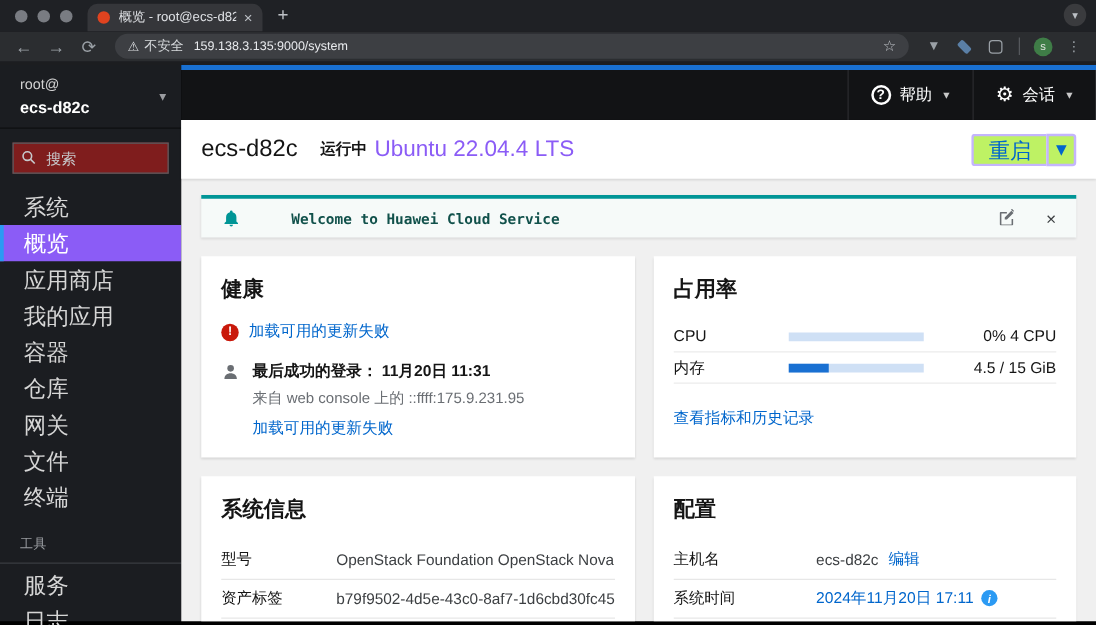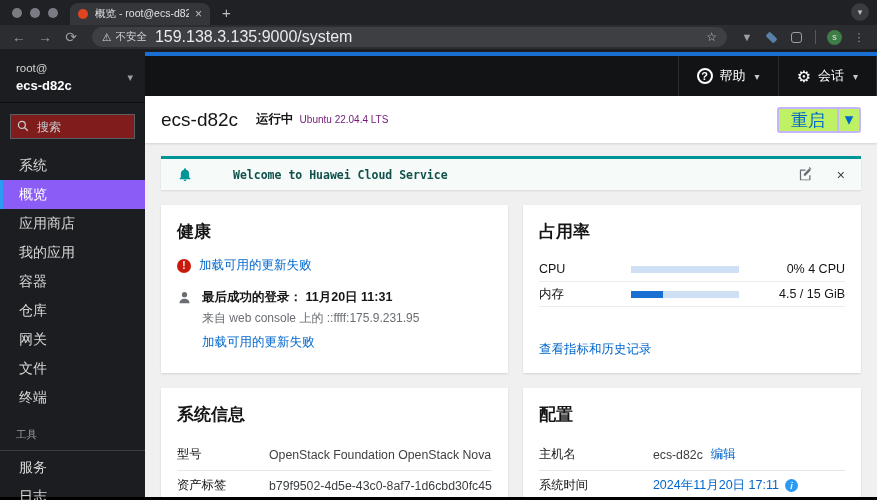--- a/index.html
+++ b/index.html
@@ -14,59 +14,59 @@
   .tab .favicon { width:10px; height:10px; border-radius:50%; background:#e0431f; margin-right:7px; flex:none; }
   .tab .tab-title { color:#dfe1e5; font-size:10.5px; white-space:nowrap; overflow:hidden; flex:1; }
   .tab .tab-close { color:#bdc1c6; font-size:12px; margin-left:6px; cursor:default; }
   .newtab { color:#bdc1c6; font-size:15px; margin-left:12px; }
   .tabsearch { position:absolute; right:8px; top:3px; width:18px; height:18px; border-radius:50%; background:#3a3b3e; color:#bdc1c6; font-size:9px; display:flex; align-items:center; justify-content:center; }
 
   .toolbar { height:27px; background:#2b2d30; border-bottom:3px solid #1c1d20; display:flex; align-items:center; padding:0 8px; gap:4px; }
   .navbtn { color:#9aa0a6; font-size:14px; width:22px; text-align:center; }
   .omnibox { flex:1; height:20px; background:#3d3f43; border-radius:10px; display:flex; align-items:center; padding:0 10px; margin:0 6px; }
   .warn-badge { color:#d6d9dc; font-size:10.5px; display:flex; align-items:center; gap:4px; margin-right:8px; white-space:nowrap; }
-  .url-text { color:#e8eaed; font-size:16px; flex:1; white-space:nowrap; overflow:hidden; }
+  .url-text { color:#e8eaed; font-size:10px; flex:1; white-space:nowrap; overflow:hidden; }
   .star { color:#bdc1c6; font-size:12px; margin-left:6px; }
   .tool-ic { color:#9aa0a6; font-size:11px; width:20px; text-align:center; }
   .diamond { width:11px; height:11px; background:#5a7fa6; transform:rotate(45deg) scale(1,.55); border-radius:2px; margin:0 5px; }
   .puzzle { width:11px; height:11px; border:1.6px solid #9aa0a6; border-radius:3px; margin:0 5px; }
   .vsep { width:1px; height:14px; background:#55585c; margin:0 4px; }
   .ext-badge { width:15px; height:15px; border-radius:50%; background:#3f7d47; color:#dfe4df; font-size:9px; display:flex; align-items:center; justify-content:center; margin:0 3px; }
 
   
   .app { display:flex; height:445px; }
 
   .sidebar { width:145px; background:#1b1d21; color:#e6e6e6; flex:none; display:flex; flex-direction:column; }
   .host-switcher { padding:9px 12px 8px 16px; border-bottom:1px solid #0e0f11; display:flex; align-items:center; }
   .host-user { font-size:11.5px; color:#d2d2d2; line-height:1.35; }
   .host-name { font-size:13px; font-weight:700; color:#fff; line-height:1.35; }
   .host-caret { margin-left:auto; color:#9b9da1; font-size:11px; }
   .search-wrap { margin:11px 10px 6px 10px; position:relative; }
   .search-wrap svg { position:absolute; left:7px; top:6px; }
   .search-input { width:100%; height:25px; background:#7f1d1d; border:1px solid #5a5d62; color:#d2d2d2; font-size:12px; padding:0 6px 0 26px; font-family:"Liberation Sans",sans-serif; }
   .search-input::placeholder { color:#c7c9cc; opacity:1; }
   .nav { margin-top:6px; }
-  .nav-item { height:29px; display:flex; align-items:center; padding-left:16px; font-size:14px; color:#d6d6d6; border-left:3px solid transparent; }
+  .nav-item { height:29px; display:flex; align-items:center; padding-left:16px; font-size:18px; color:#d6d6d6; border-left:3px solid transparent; }
   .nav-item.active { background:#8b5cf6; color:#fff; border-left-color:#2b9af3; }
   .nav-section { padding:16px 0 4px 16px; font-size:10.5px; color:#9a9da1; }
   .nav-divider { border-top:1px solid #3a3d41; margin:4px 0 2px 0; }
 
   .main { flex:1; display:flex; flex-direction:column; border-top:4px solid #1970d2; min-width:0; }
   .masthead { height:40px; background:#121315; display:flex; align-items:center; justify-content:flex-end; }
   .mast-item { height:100%; display:flex; align-items:center; gap:7px; padding:0 18px; color:#fff; font-size:13px; border-left:1px solid #2a2b2e; }
   .mast-item:last-child { border-right:1px solid #2a2b2e; }
   .mast-caret { color:#c8c8c8; font-size:10px; margin-left:2px; }
   .q-circle { width:16px; height:16px; border:2px solid #fff; border-radius:50%; color:#fff; font-size:11px; font-weight:700; display:flex; align-items:center; justify-content:center; }
   .gear { font-size:16px; color:#fff; }
 
   .content { flex:1; background:#f0f0f0; display:flex; flex-direction:column; min-height:0; }
   .page-header { height:47px; background:#fff; display:flex; align-items:center; padding:0 16px; box-shadow:0 1px 2px rgba(0,0,0,.12); position:relative; z-index:2; }
   .ph-host { font-size:19px; color:#151515; }
   .ph-state { font-size:12.5px; font-weight:700; color:#151515; margin-left:18px; }
-  .ph-os { font-size:10px; color:#701a75; margin-left:6px; }
+  .ph-os { font-size:18px; color:#8b5cf6; margin-left:6px; }
   .split-btn { margin-left:auto; display:flex; }
   .split-btn button { background:#bef264; border:2px solid #c4b5fd; color:#0066cc; font-size:17px; height:26px; font-family:"Liberation Sans",sans-serif; }
   .split-main { padding:0 12px; border-radius:3px 0 0 3px; border-right:none !important; }
   .split-caret { width:24px; border-radius:0 3px 3px 0; font-size:10px; }
 
   .scroll { flex:1; padding:13px 16px; overflow:hidden; }
 
   .banner { height:34px; background:#f6faf9; border-top:3px solid #009596; box-shadow:0 1px 2px rgba(0,0,0,.1); display:flex; align-items:center; padding:0 16px; }
   .banner-msg { margin-left:40px; font-family:"DejaVu Sans Mono",monospace; font-weight:700; font-size:11.5px; color:#11514b; }
   .banner-actions { margin-left:auto; display:flex; align-items:center; gap:24px; }
@@ -85,21 +85,21 @@
   .login-main { font-size:12.5px; font-weight:700; color:#151515; }
   .login-sub { font-size:12px; color:#6a6e73; margin-top:4px; }
   .login-link { display:inline-block; margin-top:7px; }
 
   
   .usage-row { display:flex; align-items:center; height:25px; border-bottom:1px solid #ebebeb; font-size:12.5px; color:#151515; }
   .usage-label { flex:0 0 92px; }
   .bar { width:108px; height:7px; background:#cfe0f5; }
   .bar-fill { height:100%; background:#1970d2; }
   .usage-val { margin-left:auto; }
-  .usage-link { display:inline-block; margin-top:34px; }
+  .usage-link { display:inline-block; margin-top:19px; }
 
   
   .dl-row { display:flex; align-items:center; padding:6px 0 7px 0; border-bottom:1px solid #e7e7e7; font-size:12.3px; }
   .dl-label { color:#151515; flex:none; }
   .sys .dl-label { width:92px; }
   .cfg .dl-label { width:114px; }
   .dl-value { color:#3c3f42; overflow:hidden; white-space:nowrap; }
   .info-ic { display:inline-flex; width:13px; height:13px; border-radius:50%; background:#2b9af3; color:#fff; font-size:9px; font-style:italic; font-weight:700; align-items:center; justify-content:center; margin-left:6px; vertical-align:-2px; }
   .edit-link { margin-left:8px; }
 </style>

